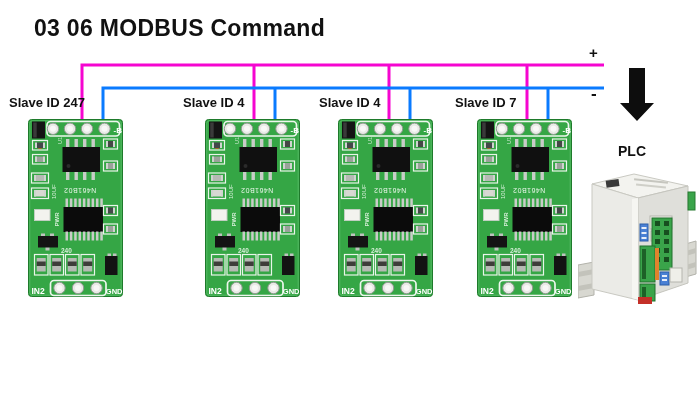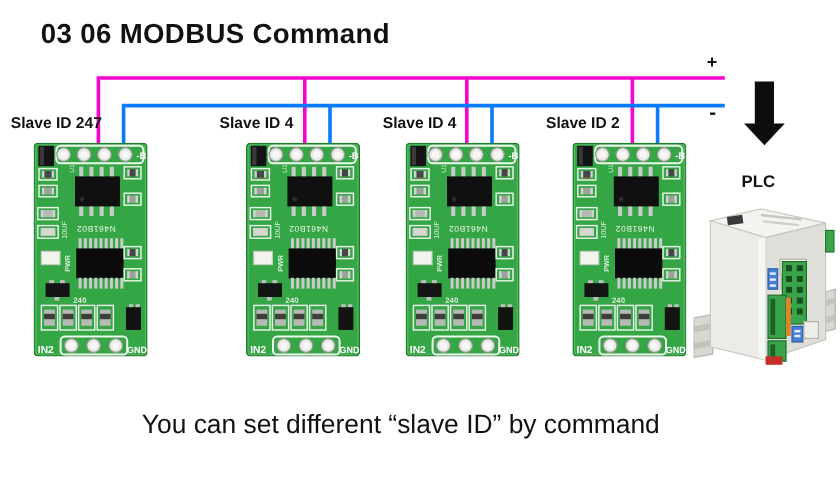--- a/index.html
+++ b/index.html
@@ -33,21 +33,21 @@
     <path class="wire-neg" d="M103,126 V88 H604 M275,88 V126 M410,88 V126 M548,88 V126" fill="none" stroke-width="3"></path>
     <path d="M629,68 h16 v35 h9 L637,121 L620,103 h9 Z" fill="#0d0d0d"></path>
   </svg>
 
   <div class="abs plus">+</div>
   <div class="abs minus">-</div>
 
   <div class="abs slave-label sl-0">Slave ID 247</div>
   <div class="abs slave-label sl-1">Slave ID 4</div>
   <div class="abs slave-label sl-2">Slave ID 4</div>
-  <div class="abs slave-label sl-3">Slave ID 2</div>
+  <div class="abs slave-label sl-3">Slave ID 7</div>
 
   <div class="abs module md-0">
 <svg width="95" height="178" viewBox="0 0 95 178">
   <rect x="0.5" y="0.5" width="94" height="177" rx="3" fill="#35a645" stroke="#1e7a2b"></rect>
   <rect x="1.8" y="1.8" width="91.4" height="174.4" rx="2.5" fill="none" stroke="#64c272" stroke-width="1" opacity="0.65"></rect>
   <g>
     <rect x="4" y="2.5" width="13" height="17" fill="#141414"></rect>
     <rect x="5.2" y="3.5" width="3.5" height="15" fill="#3a3a3a"></rect>
   </g>
   <g>
@@ -700,15 +700,14 @@
       <rect x="62" y="116" width="15" height="17" fill="#3aa44a" stroke="#20702c"></rect>
       <rect x="64" y="119" width="4" height="12" fill="#1d6127"></rect>
       <rect x="82" y="104" width="9" height="13" fill="#4a80d4" stroke="#2d5ea8"></rect>
       <rect x="84" y="107" width="5" height="2" fill="#e8eef8"></rect>
       <rect x="84" y="111" width="5" height="2" fill="#e8eef8"></rect>
       <rect x="92" y="100" width="12" height="14" fill="#efefe9" stroke="#b5b5ae"></rect>
     </g>
     <rect x="60" y="129" width="14" height="7" fill="#c43028"></rect>
   </svg>
 
-  <div class="abs caption">You can set different “slave ID” by command</div>
 
 </div>
 
 </body></html>

